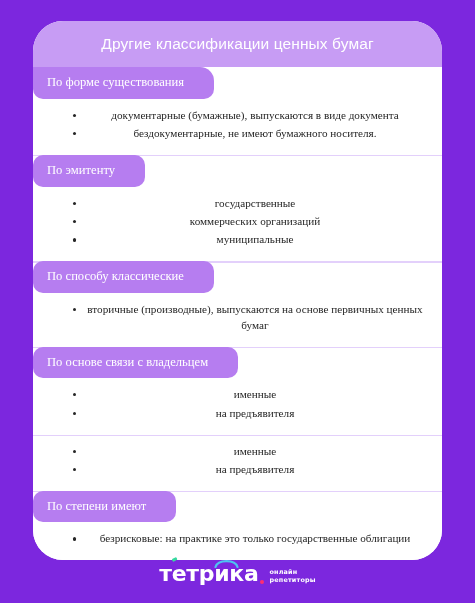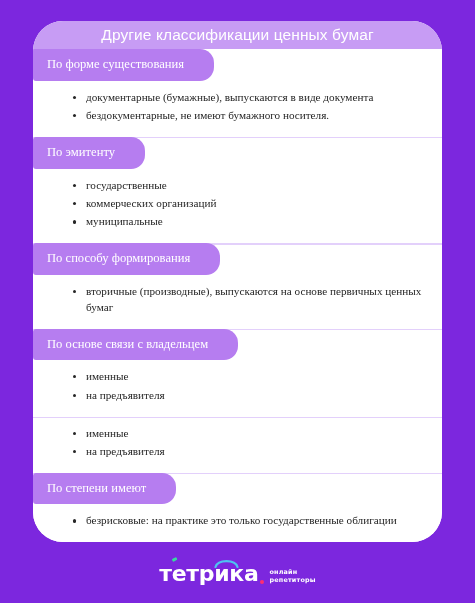--- a/index.html
+++ b/index.html
@@ -26,21 +26,21 @@
     background: #ffffff;
     border-radius: 30px;
     overflow: hidden;
     display: flex;
     flex-direction: column;
   }
 
   
   .card-header {
     background: #c79cf4;
-    height: 28px;
+    height: 46px;
     display: flex;
     align-items: center;
     justify-content: center;
     padding: 0 14px;
   }
 
   .card-header-title {
     color: #ffffff;
     font-size: 15.5px;
     letter-spacing: .1px;
@@ -65,29 +65,31 @@
     color: #ffffff;
     font-size: 12.6px;
     line-height: 1;
     padding: 9px 30px 10px 14px;
     border-top-left-radius: 3px;
     border-bottom-left-radius: 3px;
     border-top-right-radius: 14px;
     border-bottom-right-radius: 14px;
     white-space: nowrap;
     z-index: 2;
+    border-radius: 10px;
   }
 
   .section:first-child .section-pill {
     border-top-left-radius: 0;
     border-top-right-radius: 14px;
   }
 
   .section-body {
     padding: 9px 18px 13px 40px;
+    text-align: center;
   }
 
   .section-body ul { list-style: none; }
 
   .section-body li {
     position: relative;
     color: #262626;
     font-size: 11.2px;
     line-height: 1.42;
     padding-left: 13px;
@@ -195,21 +197,21 @@
             <li>бездокументарные, не имеют бумажного носителя.</li>
           </ul>
         </div></div>
       <div class="section"><div class="divider"></div><div class="section-pill">По эмитенту</div><div class="section-body">
           <ul>
             <li>государственные</li>
             <li>коммерческих организаций</li>
             <li>муниципальные</li>
           </ul>
         </div></div>
-      <div class="section"><div class="divider"></div><div class="section-pill">По способу формирования</div><div class="section-body">
+      <div class="section"><div class="divider"></div><div class="section-pill">По способу классические</div><div class="section-body">
           <ul>
             <li>вторичные (производные), выпускаются на основе первичных ценных бумаг</li>
           </ul>
         </div></div>
       <div class="section"><div class="divider"></div><div class="section-pill">По основе связи с владельцем</div><div class="section-body">
           <ul>
             <li>именные</li>
             <li>на предъявителя</li>
           </ul>
         </div></div>

